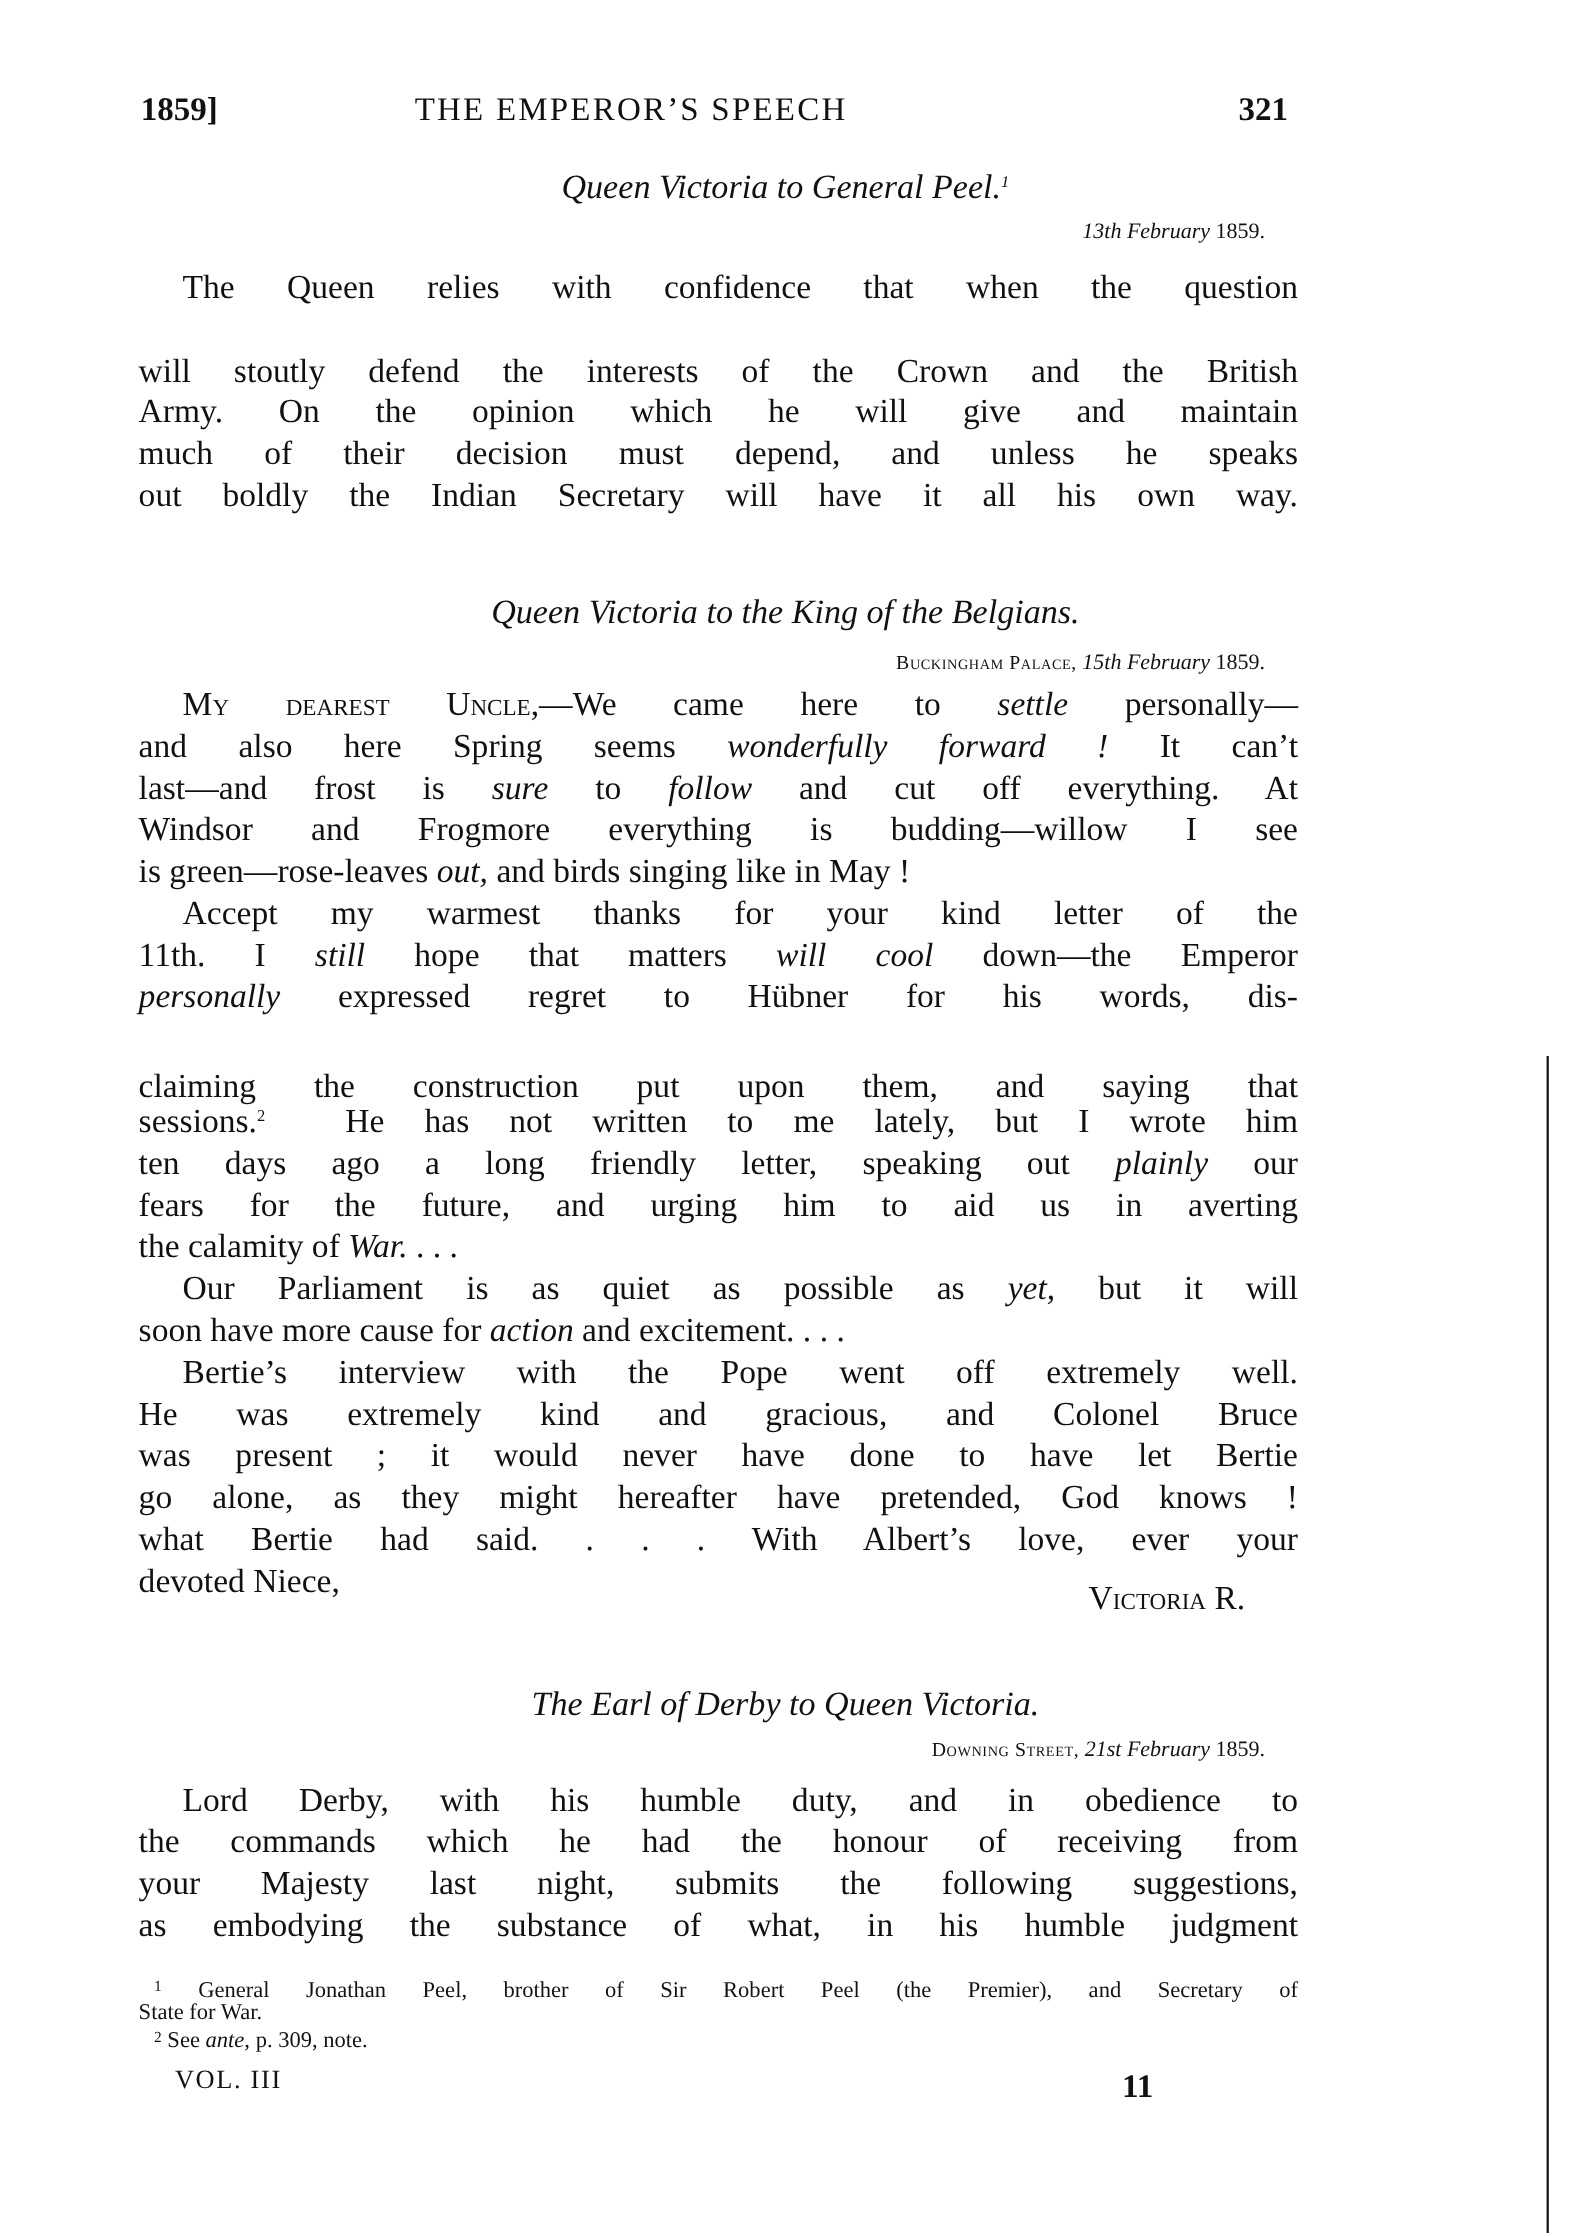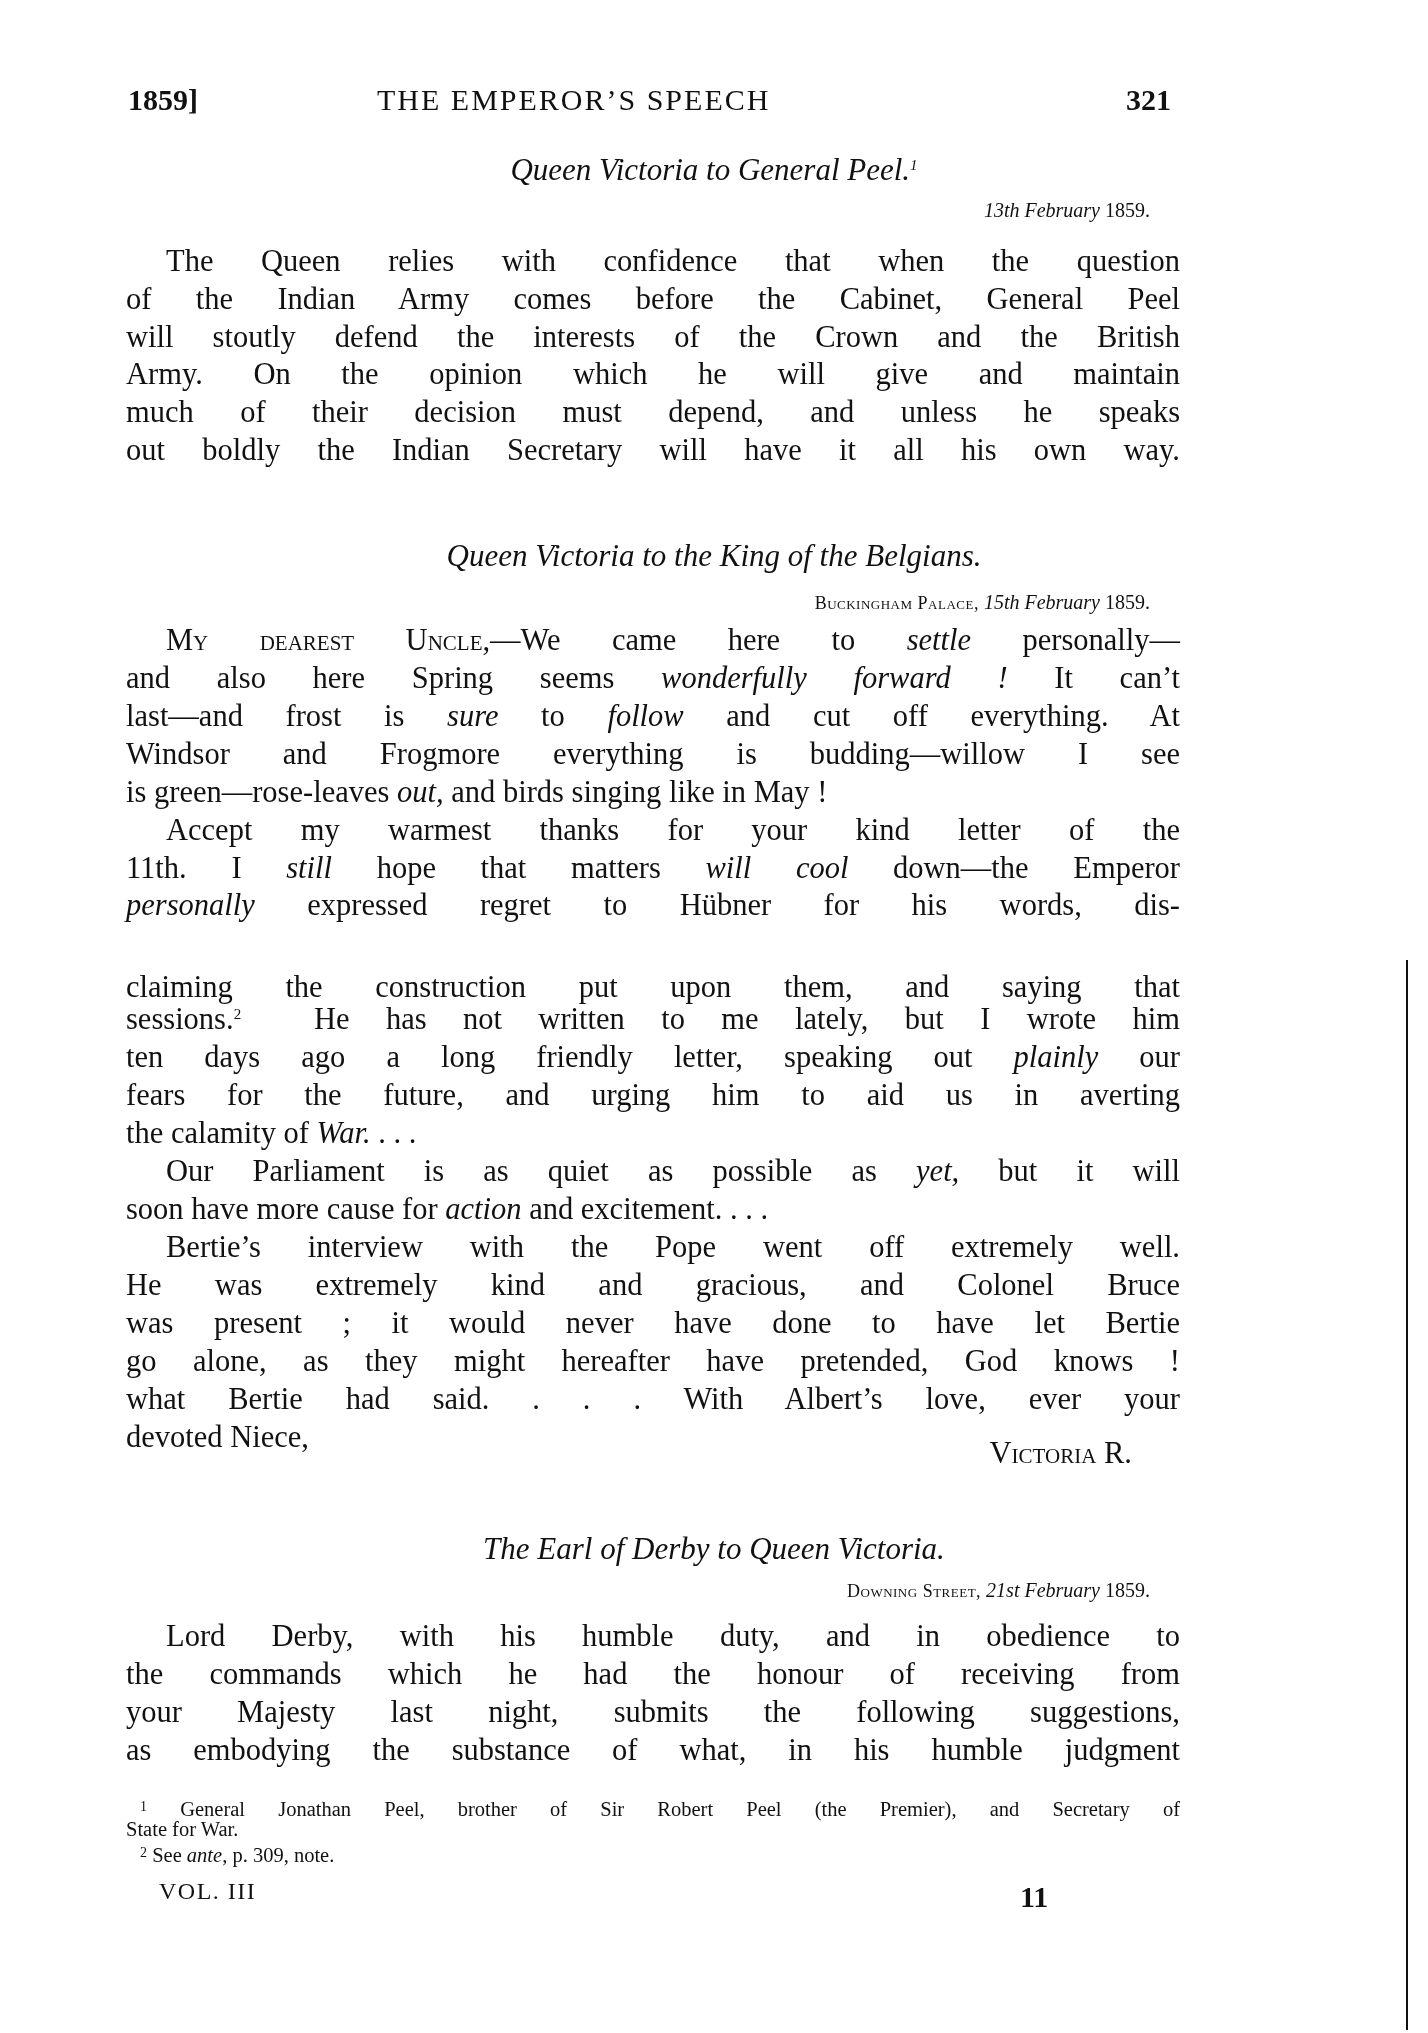--- a/index.html
+++ b/index.html
@@ -37,21 +37,20 @@
 <div class="page">
 
   <div class="hdr hdr-left">1859]</div>
   <div class="hdr hdr-title">THE EMPEROR’S SPEECH</div>
   <div class="hdr hdr-right">321</div>
 
   <div class="title" style="top:151px"><span>Queen Victoria to General Peel.</span><sup>1</sup></div>
   <div class="dateline" style="top:197px"><i>13th</i> <i>February</i> <span>1859.</span></div>
 
   <div class="ln ind" style="top:243px">The Queen relies with confidence that when the question</div>
-  <div class="ln" style="top:281px">of the Indian Army comes before the Cabinet, General Peel</div>
   <div class="ln" style="top:319px">will stoutly defend the interests of the Crown and the British</div>
   <div class="ln" style="top:356px">Army.  On the opinion which he will give and maintain</div>
   <div class="ln" style="top:394px">much of their decision must depend, and unless he speaks</div>
   <div class="ln" style="top:432px">out boldly the Indian Secretary will have it all his own way.</div>
 
   <div class="title" style="top:537px">Queen Victoria to the King of the Belgians.</div>
   <div class="dateline" style="top:589px"><span class="scb">Buckingham Palace,</span> <i>15th</i> <i>February</i> <span>1859.</span></div>
 
   <div class="ln ind" style="top:622px"><span class="sc">My dearest Uncle,</span><span class="rich"><span>—We came here to </span><i>settle</i><span> personally—</span></span></div>
   <div class="ln rich" style="top:660px"><span>and also here Spring seems </span><i>wonderfully forward !</i><span> It can’t</span></div>

